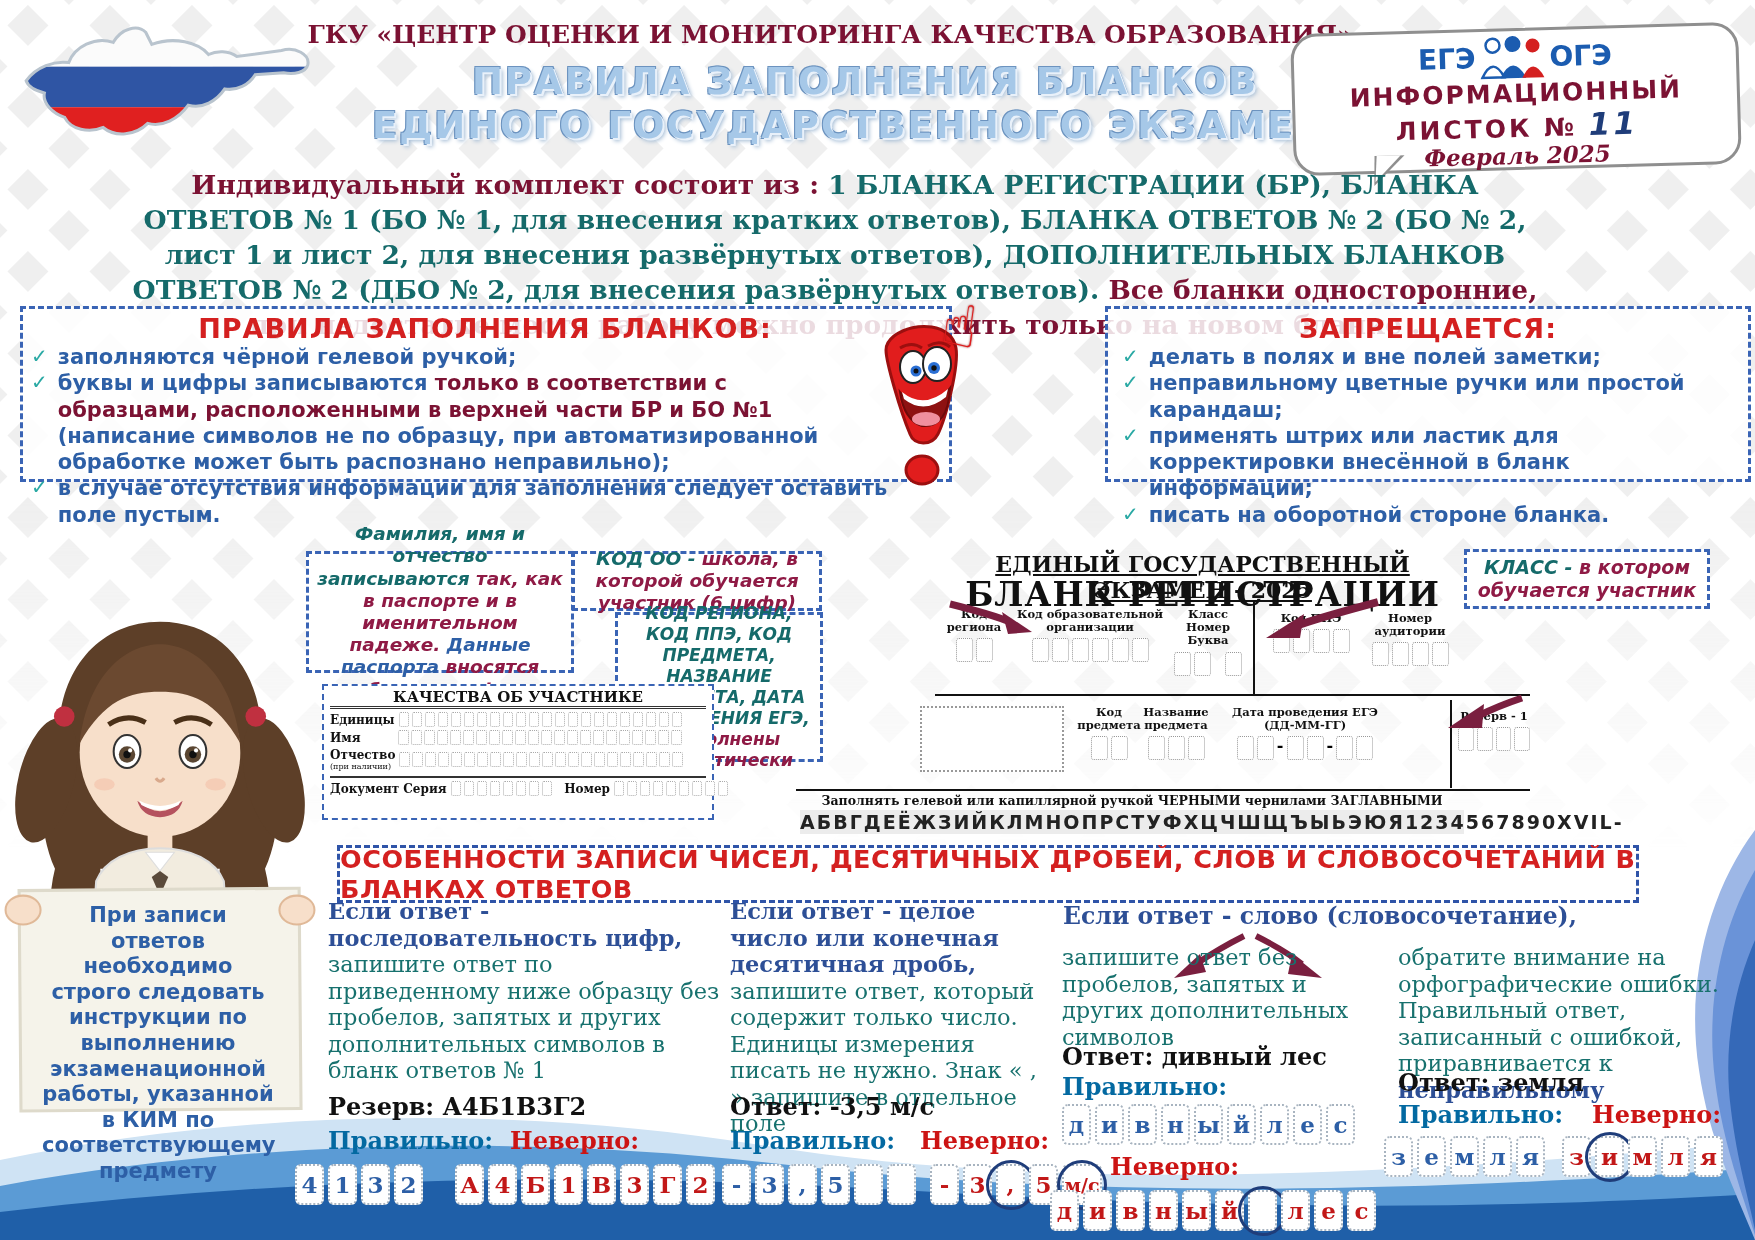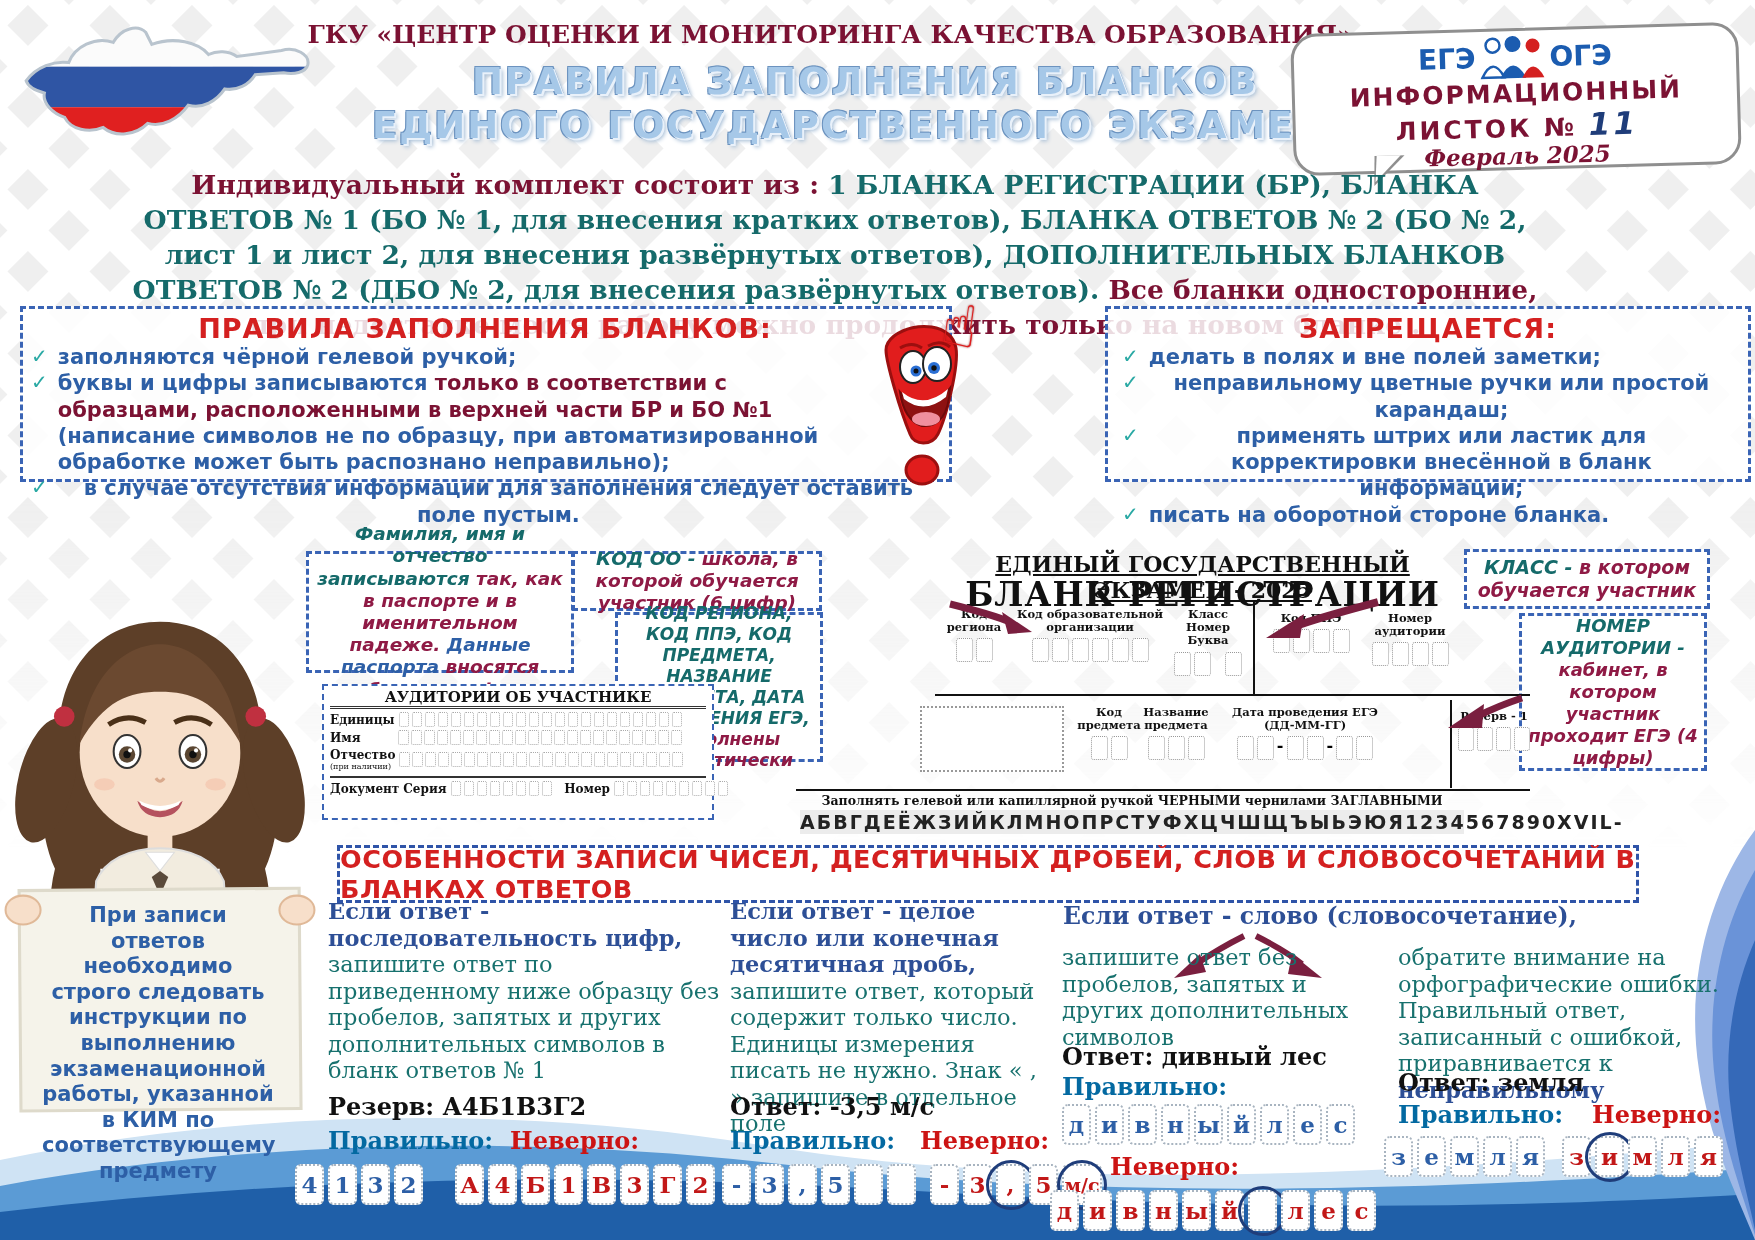--- a/index.html
+++ b/index.html
@@ -2,21 +2,21 @@
 <html><head>
 <meta charset="utf-8">
 <style>
   html,body{margin:0;padding:0;}
   .page{position:relative;width:1755px;height:1240px;background:#ffffff;overflow:hidden;
         font-family:"DejaVu Sans","Liberation Sans",sans-serif;}
   .abs{position:absolute;}
 
   
   .maroon{color:#7b1233;} .maroon2{color:#8f1a45;} .teal{color:#156a6a;}
-  .blue{color:#2d5fa6;text-align:center;}
+  .blue{color:#2d5fa6;}
 
   
   .diamond-wrap{position:absolute;left:0;top:0;width:1755px;height:900px;overflow:hidden;pointer-events:none;
     -webkit-mask-image:linear-gradient(#000 55%,transparent 95%);mask-image:linear-gradient(#000 55%,transparent 95%);}
   .diamond-rot{position:absolute;left:-60%;top:-60%;width:220%;height:220%;transform:rotate(45deg);
     background-image:conic-gradient(#dcdcdc 0 90deg,transparent 90deg 360deg);
     background-size:58px 58px;opacity:.45;}
 
   
   .org-title{left:290px;top:20px;width:1080px;text-align:center;
@@ -244,23 +244,20 @@
   </div>
   <div class="abs callout co-oo">
     <div><span class="teal">КОД ОО - </span><span class="maroon2">школа, в которой обучается участник (6 цифр)</span></div>
   </div>
   <div class="abs callout co-auto">
     <div><span class="teal">КОД РЕГИОНА, КОД ППЭ, КОД ПРЕДМЕТА, НАЗВАНИЕ ПРЕДМЕТА, ДАТА ПРОВЕДЕНИЯ ЕГЭ, </span><span class="maroon2">– заполнены автоматически</span></div>
   </div>
   <div class="abs callout co-klass">
     <div><span class="teal">КЛАСС - </span><span class="maroon2">в котором обучается участник</span></div>
   </div>
-  <div class="abs callout co-aud">
-    <div><span class="teal">НОМЕР АУДИТОРИИ - </span><span class="maroon2">кабинет, в котором участник проходит ЕГЭ (4 цифры)</span></div>
-  </div>
 
   <div class="abs reg-head">ЕДИНЫЙ ГОСУДАРСТВЕННЫЙ ЭКЗАМЕН - 2025</div>
   <div class="abs reg-title">БЛАНК РЕГИСТРАЦИИ</div>
 
   <div class="fgroup" style="left:938px;top:608px;width:72px;">
     <div class="flabel">Код
 региона</div>
       <div class="fcells">
         <span class="fc"></span>
         <span class="fc"></span>
@@ -363,21 +360,21 @@
   <svg class="abs" style="left:1262px;top:596px;" width="120" height="46" viewBox="0 0 120 46">
     <path d="M116,6 C86,14 56,22 34,30" stroke="#7a1f3f" stroke-width="8" fill="none"></path>
     <polygon points="4,42 42,18 38,42" fill="#7a1f3f"></polygon>
   </svg>
   <svg class="abs" style="left:1446px;top:688px;" width="80" height="44" viewBox="0 0 80 44">
     <path d="M76,10 C58,16 44,22 32,28" stroke="#7a1f3f" stroke-width="7" fill="none"></path>
     <polygon points="2,40 38,16 36,40" fill="#7a1f3f"></polygon>
   </svg>
 
   <div class="abs pform">
-    <div class="pform-title">АУДИТОРИИ ОБ УЧАСТНИКЕ</div>
+    <div class="pform-title">КАЧЕСТВА ОБ УЧАСТНИКЕ</div>
     <div class="prow">
       <span class="plabel">Единицы</span>
       <span class="pcells">
           <span class="mc"></span>
           <span class="mc"></span>
           <span class="mc"></span>
           <span class="mc"></span>
           <span class="mc"></span>
           <span class="mc"></span>
           <span class="mc"></span>

